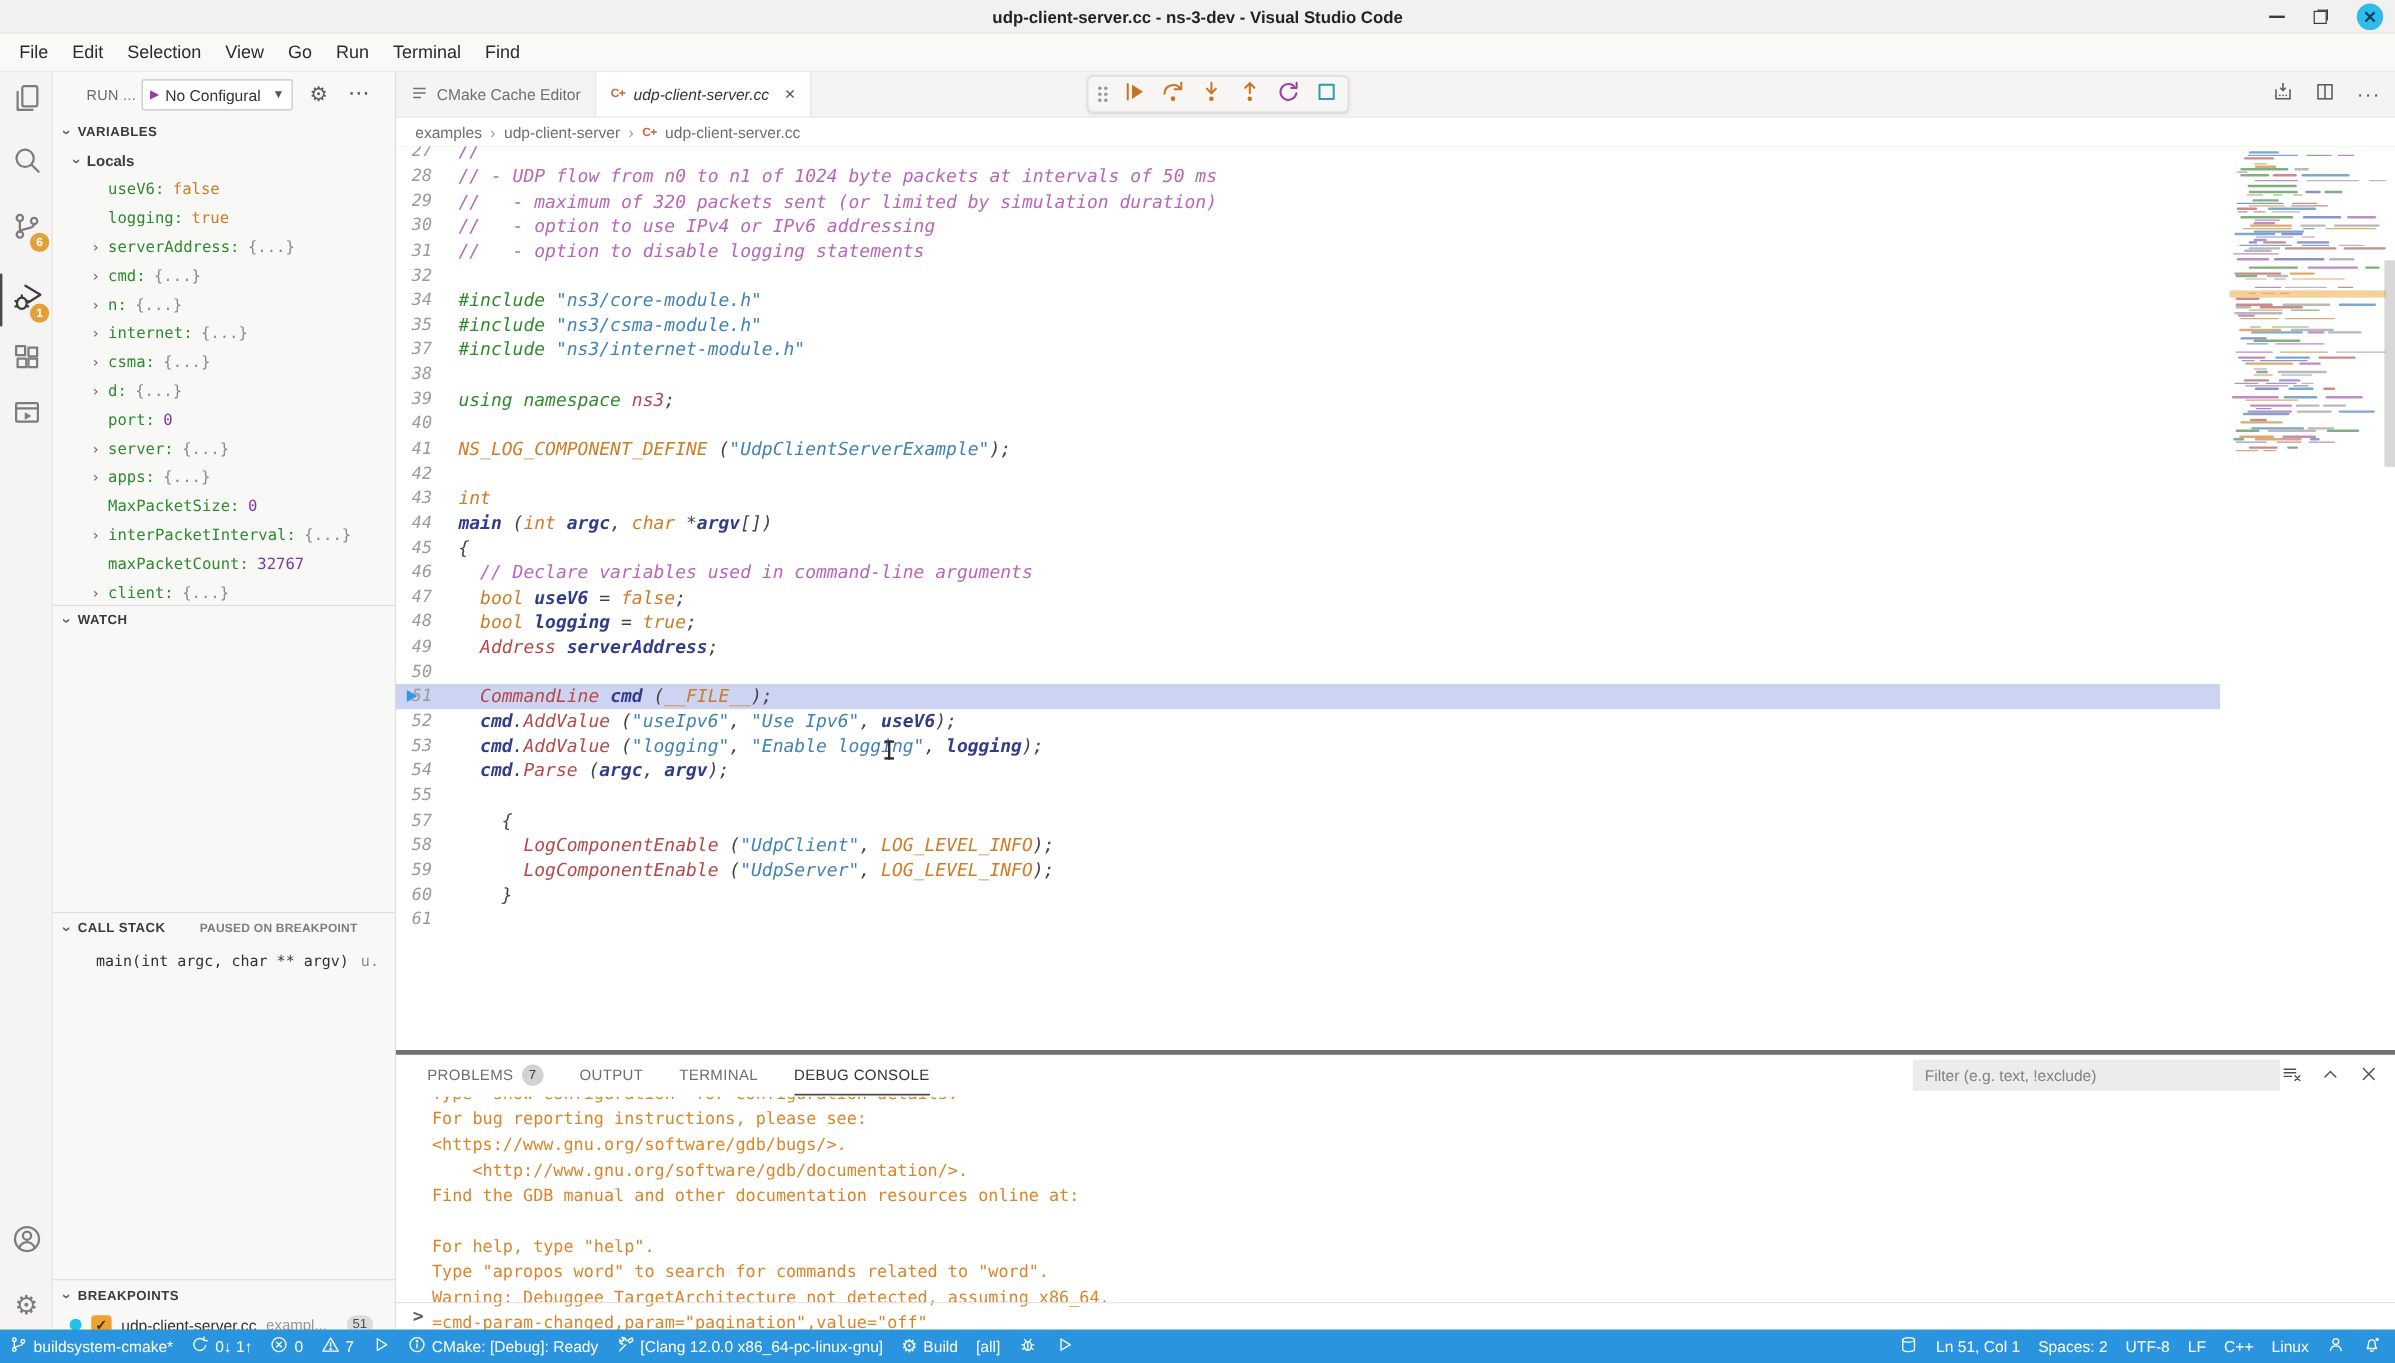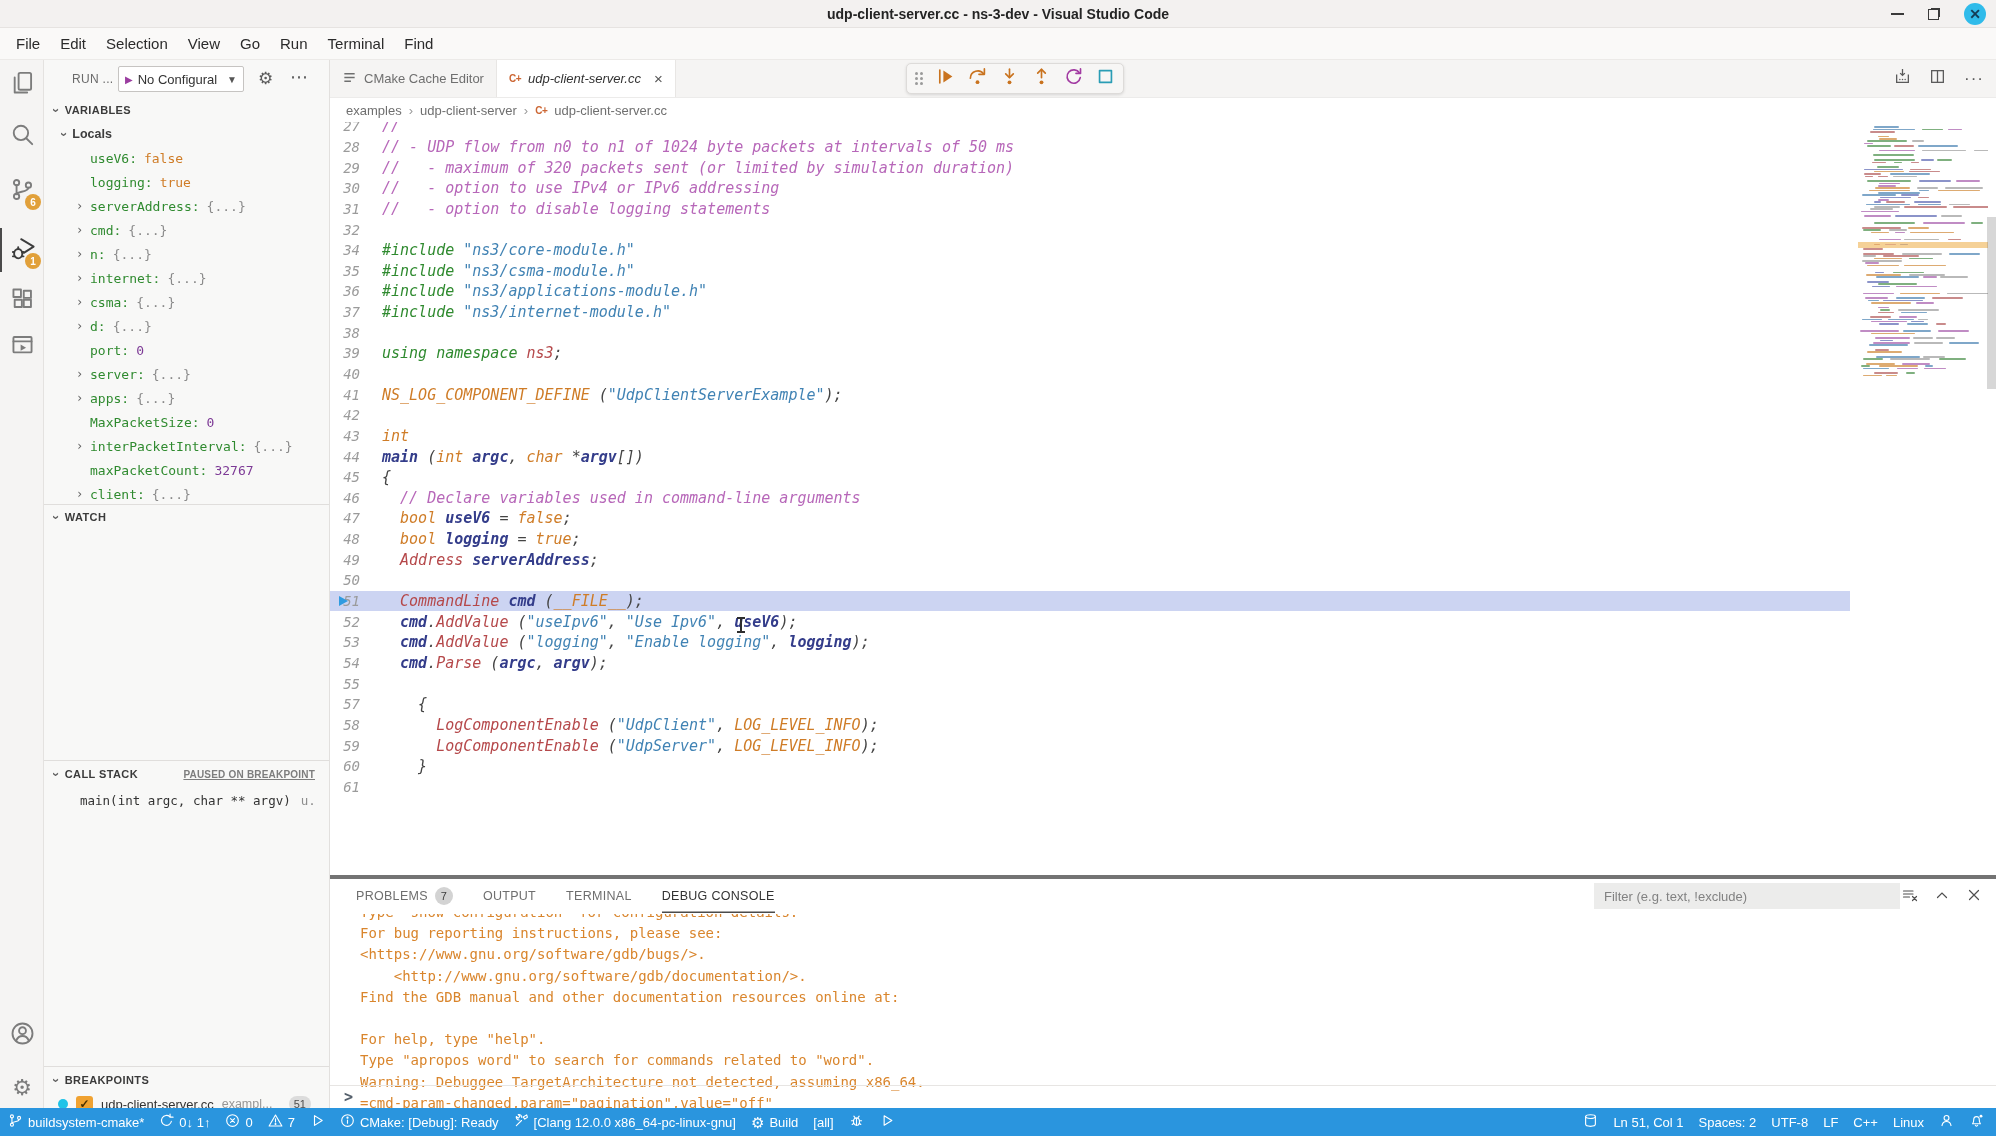--- a/index.html
+++ b/index.html
@@ -41,21 +41,21 @@
   #config-dd .lbl { font-size:13px; color:#333; white-space:nowrap; overflow:hidden; flex:1; }
   #config-dd .dd-chev { color:#555; font-size:10px; }
   #run-gear { position:absolute; left:214px; top:10px; font-size:17px; color:#5c5c5c; line-height:1; }
   #run-more { position:absolute; left:246px; top:6px; font-size:18px; color:#5c5c5c; }
 
   .sec-head { position:absolute; left:0; width:100%; height:24px; display:flex; align-items:center; font-size:11px; font-weight:bold; color:#3b3b3b; letter-spacing:.4px; }
   .sec-head .twisty { margin:0 6px 0 10px; }
   .twisty { display:inline-block; color:#616161; font-size:13px; line-height:1; }
   .twisty.open { transform:rotate(90deg); }
   .sec-divider { position:absolute; left:0; width:100%; height:1px; background:#e0dedc; }
-  .paused-badge { margin-left:auto; margin-right:14px; font-size:10px; font-weight:bold; color:#7d7d7d; letter-spacing:.2px;text-decoration:underline; }
+  .paused-badge { margin-left:auto; margin-right:31px; font-size:10px; font-weight:bold; color:#7d7d7d; letter-spacing:.2px; }
 
   #locals-row { position:absolute; left:0; top:62px; width:100%; height:24px; display:flex; align-items:center; font-weight:bold; color:#3d3d3d; font-size:12.5px; }
   #locals-row .twisty { margin:0 6px 0 18px; }
   #var-rows { position:absolute; left:0; top:86px; width:100%; }
   .var-row { height:24px; display:flex; align-items:center; font-family:"DejaVu Sans Mono", monospace; font-size:13px; white-space:nowrap; }
   .var-row .twisty { width:12px; margin-left:32px; font-size:12px; }
   .var-row .vname { color:#2f8a2f; margin-left:2px; }
   .var-row .vval { margin-left:7px; }
   .vval.bool { color:#cf7c27; }
   .vval.num { color:#7d3a96; }
@@ -449,24 +449,20 @@
               <span class="ln">32</span>
               <span class="lt"></span>
             </div>
             <div class="cl">
               <span class="ln">34</span>
               <span class="lt"><span class="tk-g">#include</span><span class="tk-p"> </span><span class="tk-s">"ns3/core-module.h"</span></span>
             </div>
             <div class="cl">
               <span class="ln">35</span>
               <span class="lt"><span class="tk-g">#include</span><span class="tk-p"> </span><span class="tk-s">"ns3/csma-module.h"</span></span>
-            </div>
-            <div class="cl">
-              <span class="ln">36</span>
-              <span class="lt"><span class="tk-g">#include</span><span class="tk-p"> </span><span class="tk-s">"ns3/applications-module.h"</span></span>
             </div>
             <div class="cl">
               <span class="ln">37</span>
               <span class="lt"><span class="tk-g">#include</span><span class="tk-p"> </span><span class="tk-s">"ns3/internet-module.h"</span></span>
             </div>
             <div class="cl">
               <span class="ln">38</span>
               <span class="lt"></span>
             </div>
             <div class="cl">

